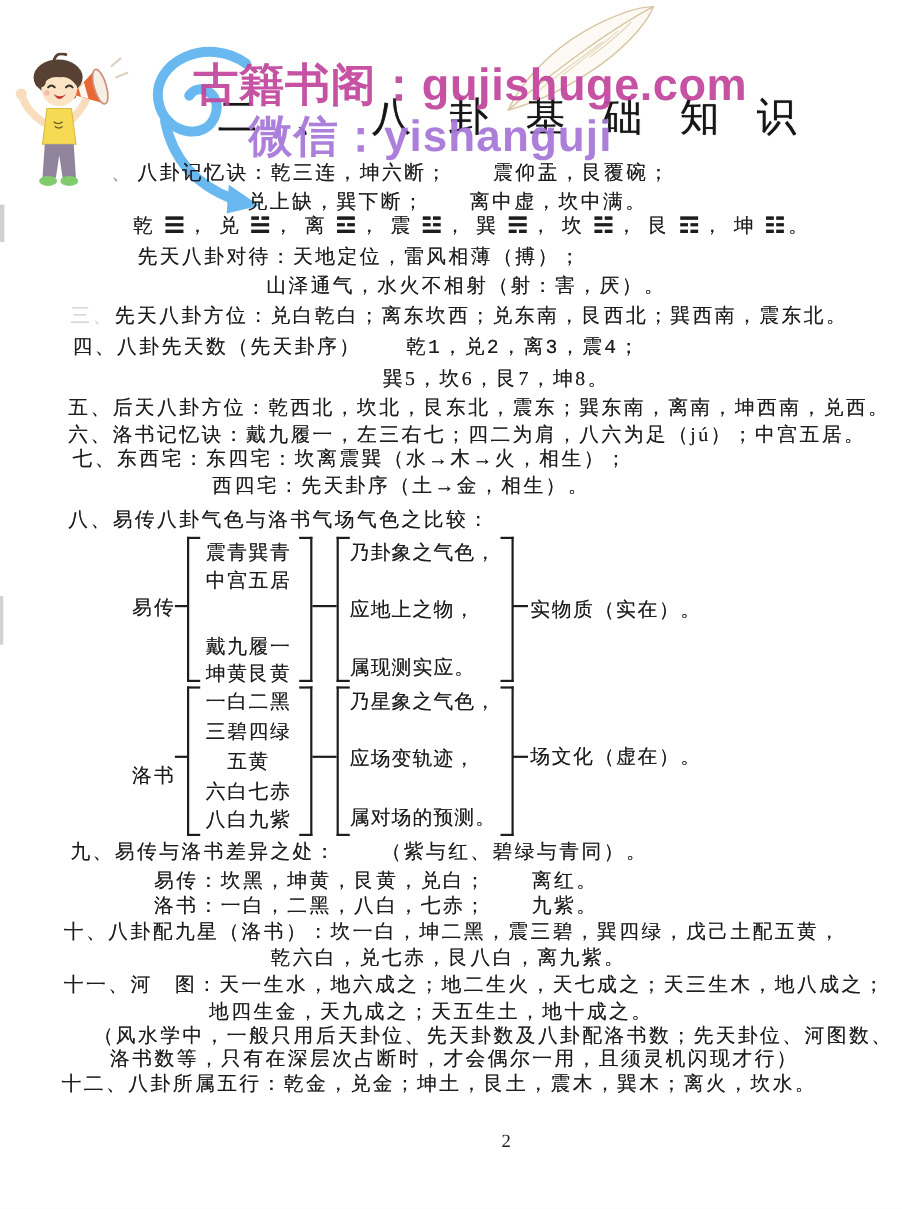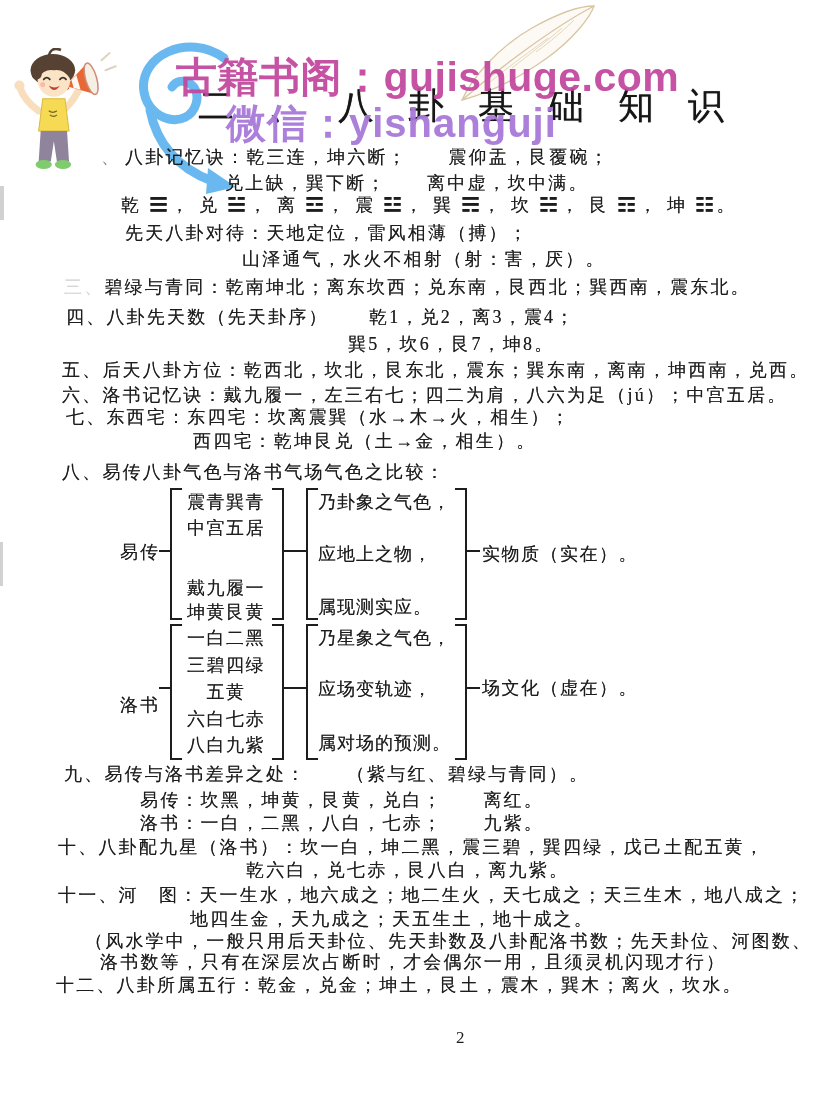--- a/index.html
+++ b/index.html
@@ -13,21 +13,21 @@
   .ln {
     position:absolute; font-size:18px; letter-spacing:2.2px; white-space:nowrap;
     color:#1d1d1d; text-shadow:0 0 0.6px rgba(25,25,25,0.65); line-height:22px;
   }
   .ln0 { left:125px; top:146px; }
   .ln1 { left:225px; top:172px; }
   .ln2 { left:121px; top:194px; letter-spacing:3px; }
   .ln3 { left:125px; top:222px; }
   .ln4 { left:242px; top:248px; }
   .ln5 { left:64px;  top:276px; }
-  .ln6 { left:66px;  top:306px; }
+  .ln6 { left:66px;  top:306px;font-family:Liberation Mono, monospace; }
   .ln7 { left:348px; top:333px; }
   .ln8 { left:62px;  top:359px; }
   .ln9 { left:62px;  top:384px; }
   .ln10 { left:66px; top:406px; }
   .ln11 { left:193px; top:430px; }
   .ln12 { left:62px; top:461px; }
   .ln13 { left:64px; top:763px; }
   .ln14 { left:140px; top:789px; }
   .ln15 { left:140px; top:812px; }
   .ln16 { left:58px; top:836px; }
@@ -148,27 +148,27 @@
 
   <div class="wm wm2" style="color:#a879d9;"><span>微信：</span><span>yishanguji</span></div>
   <div class="wm wm1" style="color:#c2459e;"><span>古籍书阁：</span><span>gujishuge.com</span></div>
   <div class="stray-mark">、</div>
 
   <div class="ln ln0">八卦记忆诀：乾三连，坤六断；　　震仰盂，艮覆碗；</div>
   <div class="ln ln1">兑上缺，巽下断；　　离中虚，坎中满。</div>
   <div class="ln ln2">乾 ☰， 兑 ☱， 离 ☲， 震 ☳， 巽 ☴， 坎 ☵， 艮 ☶， 坤 ☷。</div>
   <div class="ln ln3">先天八卦对待：天地定位，雷风相薄（搏）；</div>
   <div class="ln ln4">山泽通气，水火不相射（射：害，厌）。</div>
-  <div class="ln ln5"><span class="faint-num">三、</span><span>碧绿与青同：乾南坤北；离东坎西；兑东南，艮西北；巽西南，震东北。</span></div>
+  <div class="ln ln5"><span class="faint-num">三、</span><span>先天八卦方位：兑白乾白；离东坎西；兑东南，艮西北；巽西南，震东北。</span></div>
   <div class="ln ln6">四、八卦先天数（先天卦序）　　乾1，兑2，离3，震4；</div>
   <div class="ln ln7">巽5，坎6，艮7，坤8。</div>
   <div class="ln ln8">五、后天八卦方位：乾西北，坎北，艮东北，震东；巽东南，离南，坤西南，兑西。</div>
   <div class="ln ln10">七、东西宅：东四宅：坎离震巽（水→木→火，相生）；</div>
   <div class="ln ln9">六、洛书记忆诀：戴九履一，左三右七；四二为肩，八六为足（jú）；中宫五居。</div>
-  <div class="ln ln11">西四宅：乾坤艮兑（土→金，相生）。</div>
+  <div class="ln ln11">西四宅：先天卦序（土→金，相生）。</div>
   <div class="ln ln12">八、易传八卦气色与洛书气场气色之比较：</div>
   <div class="ln ln13">九、易传与洛书差异之处：　　（紫与红、碧绿与青同）。</div>
   <div class="ln ln14">易传：坎黑，坤黄，艮黄，兑白；　　离红。</div>
   <div class="ln ln15">洛书：一白，二黑，八白，七赤；　　九紫。</div>
   <div class="ln ln16">十、八卦配九星（洛书）：坎一白，坤二黑，震三碧，巽四绿，戊己土配五黄，</div>
   <div class="ln ln17">乾六白，兑七赤，艮八白，离九紫。</div>
   <div class="ln ln18">十一、河　图：天一生水，地六成之；地二生火，天七成之；天三生木，地八成之；</div>
   <div class="ln ln19">地四生金，天九成之；天五生土，地十成之。</div>
   <div class="ln ln20">（风水学中，一般只用后天卦位、先天卦数及八卦配洛书数；先天卦位、河图数、</div>
   <div class="ln ln21">洛书数等，只有在深层次占断时，才会偶尔一用，且须灵机闪现才行）</div>

